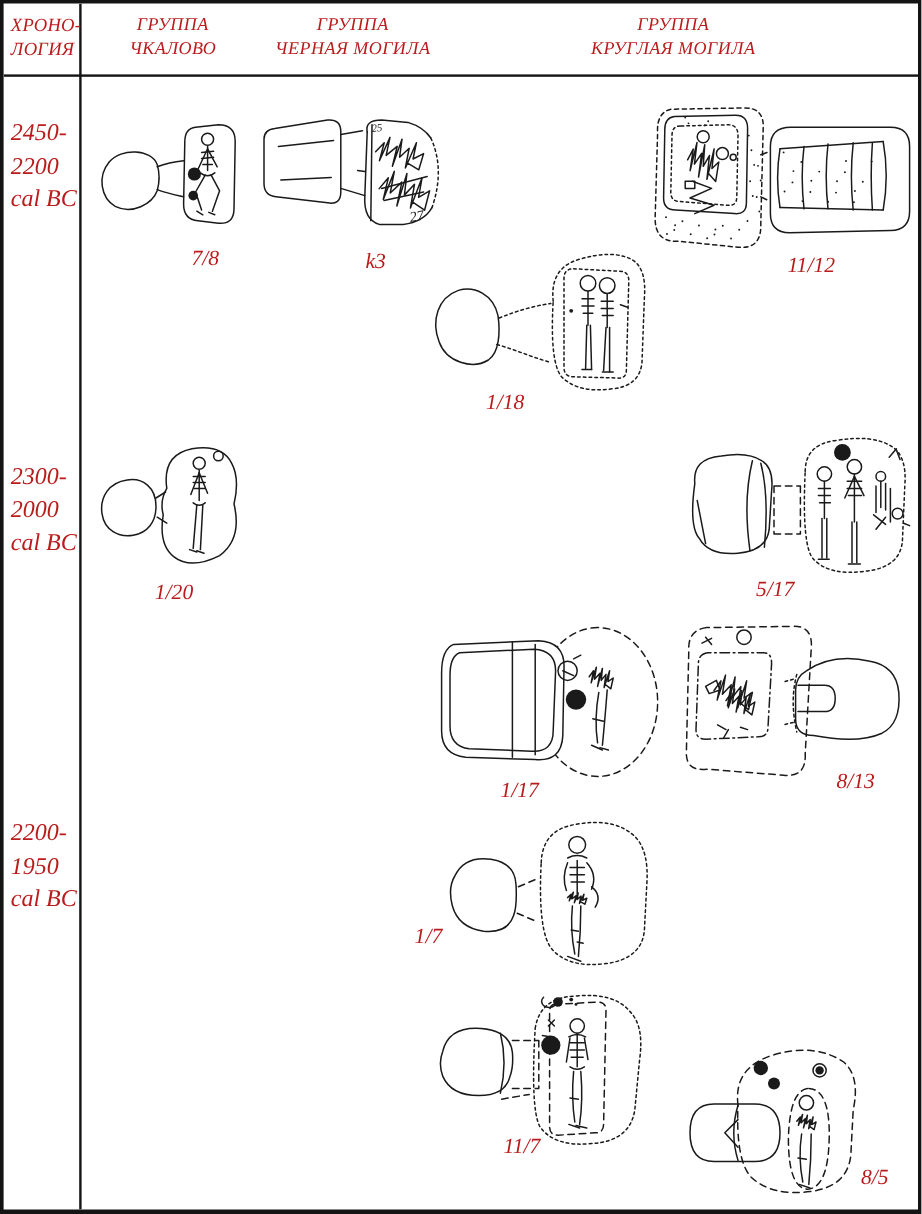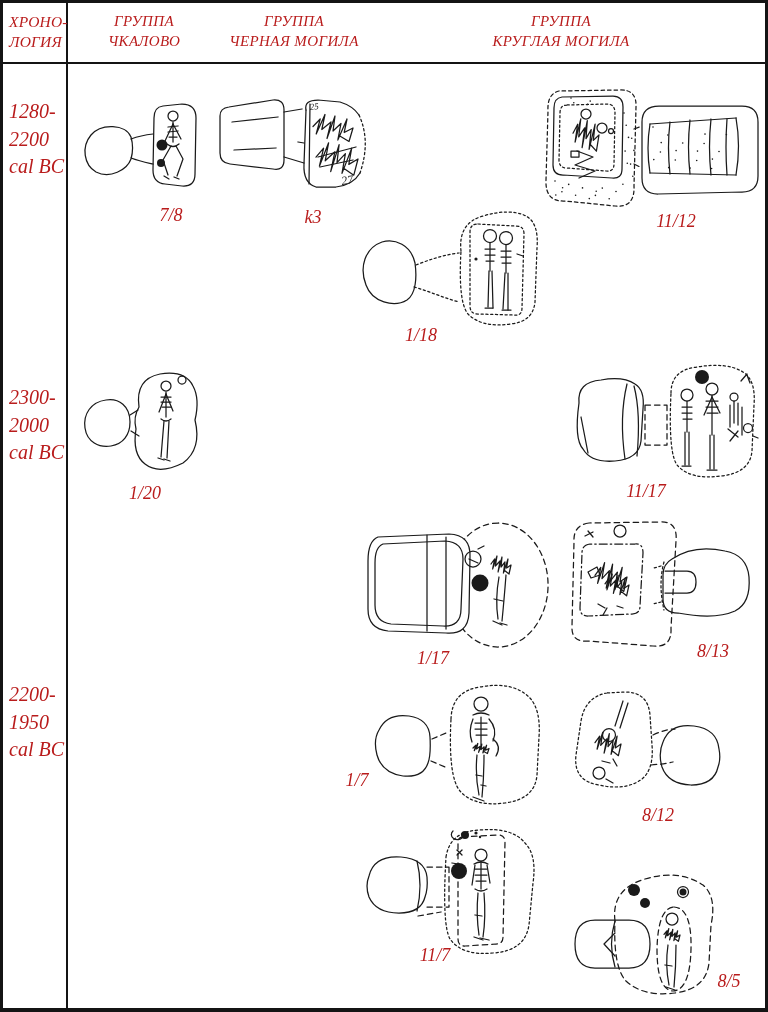--- a/index.html
+++ b/index.html
@@ -43,21 +43,21 @@
   <div class="group" style="left:291px;">
     <div>ГРУППА</div>
     <div>ЧЕРНАЯ МОГИЛА</div>
   </div>
   <div class="group" style="left:558px;">
     <div>ГРУППА</div>
     <div>КРУГЛАЯ МОГИЛА</div>
   </div>
 
   <div class="period" style="top:95px;">
-    <div>1280-</div>
+    <div>2450-</div>
     <div>2200</div>
     <div>cal BC</div>
   </div>
   <div class="period" style="top:381px;">
     <div>2300-</div>
     <div>2000</div>
     <div>cal BC</div>
   </div>
   <div class="period" style="top:678px;">
     <div>2200-</div>
@@ -261,21 +261,21 @@
           <path class="st" d="M161,50 V72"></path>
           <path class="st" d="M169,48 V70"></path>
           <path class="st" d="M159,74 l10,8"></path>
           <path class="st" d="M169,76 l-8,10"></path>
           <path class="st" d="M173,52 V80"></path>
           <path class="st" d="M172,26 l6,-7"></path>
           <path class="st" d="M178,20 l3,8"></path>
           <circle class="st" cx="179" cy="73" r="4.5"></circle>
           <path class="st" d="M184,81 l5,2"></path>
         </svg></div>
-    <span class="figlabel" style="left:77px;top:126px;">11/17</span>
+    <span class="figlabel" style="left:77px;top:126px;">5/17</span>
   </div>
   <div class="fig" style="left:358px;top:514px;width:188px;height:160px;">
     <div class="art"><svg width="188" height="160" viewBox="0 0 188 160" xmlns="http://www.w3.org/2000/svg">
           <path class="st dh" d="M137,6 a50,62 0 1 0 0.1,124 a50,62 0 1 0 -0.1,-124"></path>
           <path class="wh st" d="M17,20 Q7,24 7,44 L7,92 Q7,112 27,114 L85,116 Q107,118 108,96 L109,40 Q110,18 88,17 Z"></path>
           <path class="st" d="M22,27 Q14,30 14,46 L14,88 Q14,105 30,107 L82,109 Q100,110 100,92 L102,42 Q102,25 84,24 Z"></path>
           <path class="st" d="M66,18 V114"></path>
           <path class="st" d="M85,20 V112"></path>
           <circle class="st" cx="112" cy="42" r="8"></circle>
           <path class="st" d="M117,32 l6,-3"></path>
@@ -327,37 +327,20 @@
           <path class="st" d="M140,44 Q135,56 139,67"></path>
           <path class="st" d="M140,73.0L140.0,73.0L142.9,70.2L141.3,75.7L144.8,68.5L143.5,74.0L147.2,71.3L145.6,77.3L148.8,69.1L148.0,74.6L151.2,71.8L149.9,77.9L153.6,70.2L152.5,75.2L156.0,73.5L154.4,78.5L150.4,76.3"></path>
           <path class="st" d="M144,80 Q142,100 146,120"></path>
           <path class="st" d="M151,80 Q151,102 149,122"></path>
           <path class="st" d="M143,100 l6,1"></path>
           <path class="st" d="M148,110 l5,1"></path>
           <path class="st" d="M140,122 l11,4"></path>
           <path class="st" d="M160,64 Q169,71 163,81"></path>
         </svg></div>
     <span class="figlabel" style="left:24px;top:95px;">1/7</span>
-  </div>
-  <div class="fig" style="left:560px;top:668px;width:202px;height:164px;">
-    <div class="art"><svg width="202" height="164" viewBox="0 0 202 164" xmlns="http://www.w3.org/2000/svg">
-          <path class="st dt" d="M44,22 Q22,26 18,50 L13,84 Q10,110 36,114 Q63,120 79,108 Q91,98 89,74 L87,44 Q85,21 62,21 Z"></path>
-          <path class="st" d="M60,30 L52,55"></path>
-          <path class="st" d="M65,32 L57,57"></path>
-          <circle class="st" cx="46" cy="64" r="6.5"></circle>
-          <path class="st" d="M32,71.7L32.0,71.7L36.7,65.2L34.1,78.2L39.8,61.3L37.7,74.3L43.7,67.8L41.1,82.1L46.3,62.6L45.0,75.6L50.2,69.1L48.1,83.4L54.1,65.2L52.3,76.9L58.0,73.0L55.4,84.7L48.9,79.5"></path>
-          <path class="st" d="M39,90 l8,2"></path>
-          <path class="st" d="M50,88 l4,7"></path>
-          <circle class="st" cx="36" cy="102" r="6"></circle>
-          <path class="st" d="M43,108 l7,4"></path>
-          <path class="st dh" d="M90,64 Q103,58 112,58"></path>
-          <path class="st dh" d="M88,94 Q101,93 110,91"></path>
-          <path class="st" d="M156,78 Q154,58 131,55 Q107,52 100,71 Q95,82 99,96 Q105,113 128,114 Q151,114 155,96 Q158,88 156,78 Z"></path>
-        </svg></div>
-    <span class="figlabel" style="left:95px;top:134px;">8/12</span>
   </div>
   <div class="fig" style="left:358px;top:820px;width:192px;height:150px;">
     <div class="art"><svg width="192" height="150" viewBox="0 0 192 150" xmlns="http://www.w3.org/2000/svg">
           <path class="st" d="M66,54 Q64,36 40,34 Q13,32 8,53 Q4,63 8,74 Q15,90 38,90 Q60,90 64,74 Q67,66 66,54 Z"></path>
           <path class="st" d="M56,38 Q62,62 56,88"></path>
           <path class="st dh" d="M66,44 H88 M66,84 H88 M88,44 V84"></path>
           <path class="st dh" d="M57,93 L80,89"></path>
           <path class="st dt" d="M85,34 Q89,8 119,7 Q151,4 164,20 Q176,32 172,60 L168,102 Q164,128 132,130 Q101,133 89,116 Q81,102 85,34 Z"></path>
           <path class="st dh" d="M101,14 L137,12 Q144,12 144,19 L142,114 Q142,121 135,121 L104,123 Q97,123 97,116 L97,21 Q97,14 101,14 Z"></path>
           <circle class="st" cx="120" cy="32" r="6"></circle>

